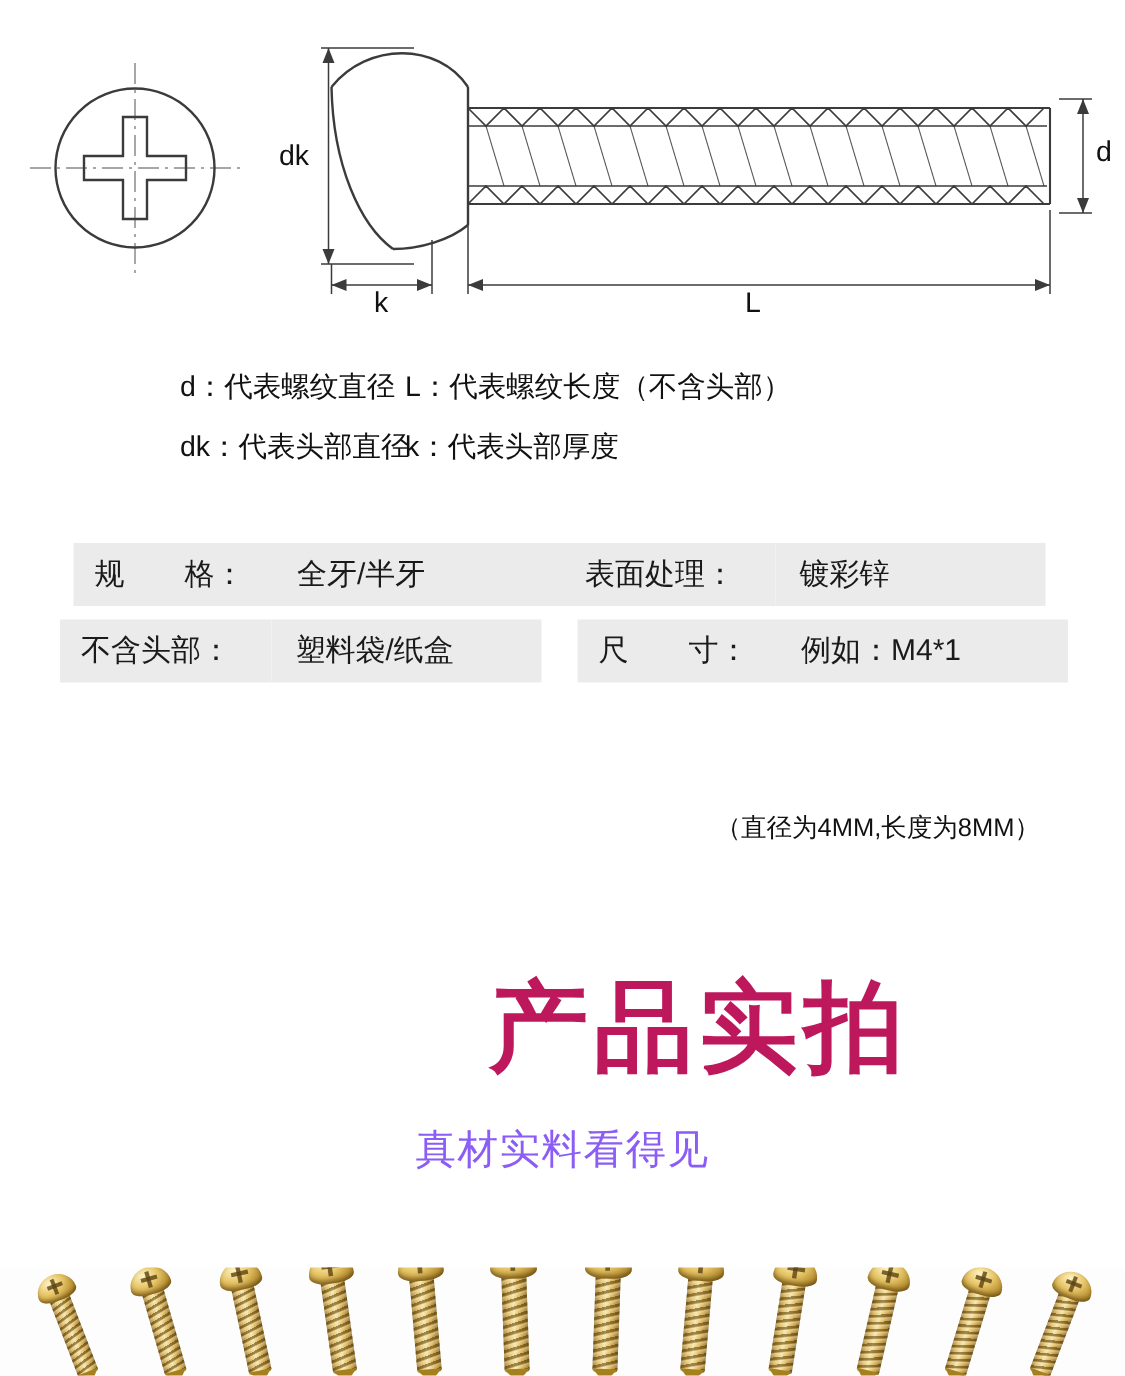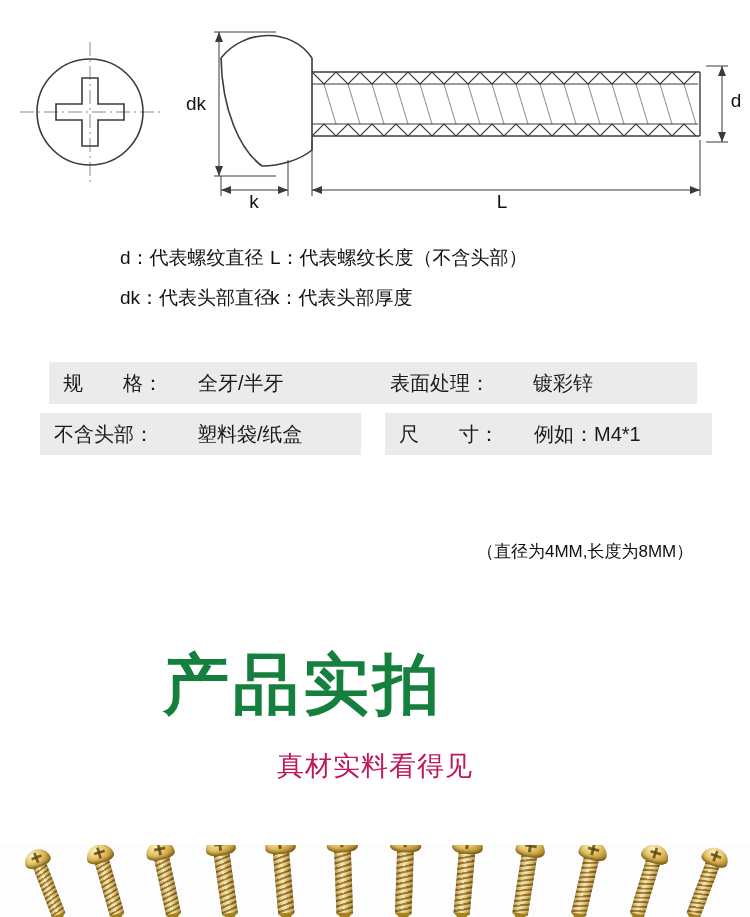--- a/index.html
+++ b/index.html
@@ -100,35 +100,35 @@
     white-space: nowrap;
     margin-left: 22px;
   }
 
   
   .headline {
     position: absolute;
     top: 640px;
     left: 0;
     width: 606px;
-    text-align: center;
+    text-align: right;
     font-size: 66px;
     font-weight: bold;
-    color: #15803d;
+    color: #be185d;
     letter-spacing: 4px;
     font-family: "DejaVu Sans", sans-serif;
   }
   .subhead {
     position: absolute;
     top: 748px;
     left: 0;
     width: 750px;
     text-align: center;
     font-size: 27px;
-    color: #be185d;
+    color: #8b5cf6;
     letter-spacing: 1px;
   }
 
   
   .photo {
     position: absolute;
     left: 0;
     top: 845px;
     width: 750px;
     height: 72px;

